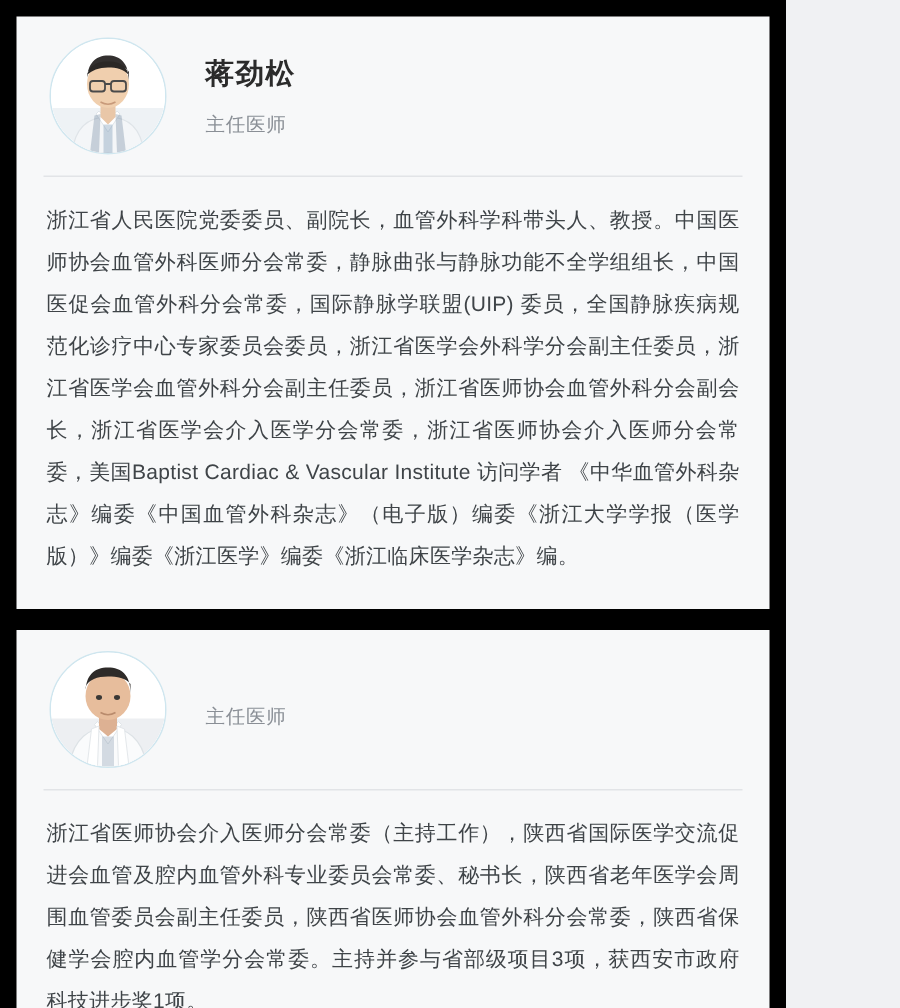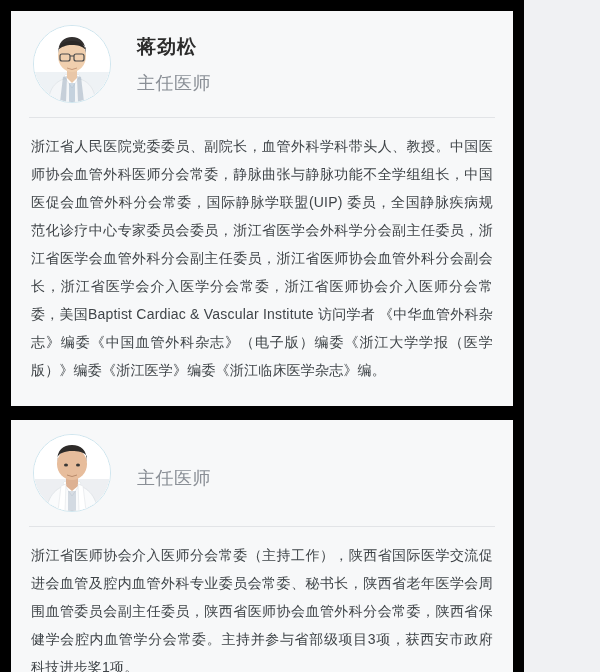--- a/index.html
+++ b/index.html
@@ -44,21 +44,21 @@
     justify-content: center;
   }
   .doc-name {
     font-size: 19px;
     color: #2b2b2b;
     font-weight: bold;
     letter-spacing: 1px;
     line-height: 1.5;
   }
   .doc-title {
-    font-size: 18px;
+    font-size: 13px;
     color: #8a8f96;
     margin-top: 9px;
     letter-spacing: 0.5px;
   }
   .divider {
     height: 1px;
     background: #e2e4e7;
     margin: 0 18px 0 18px;
   }
   .bio {

